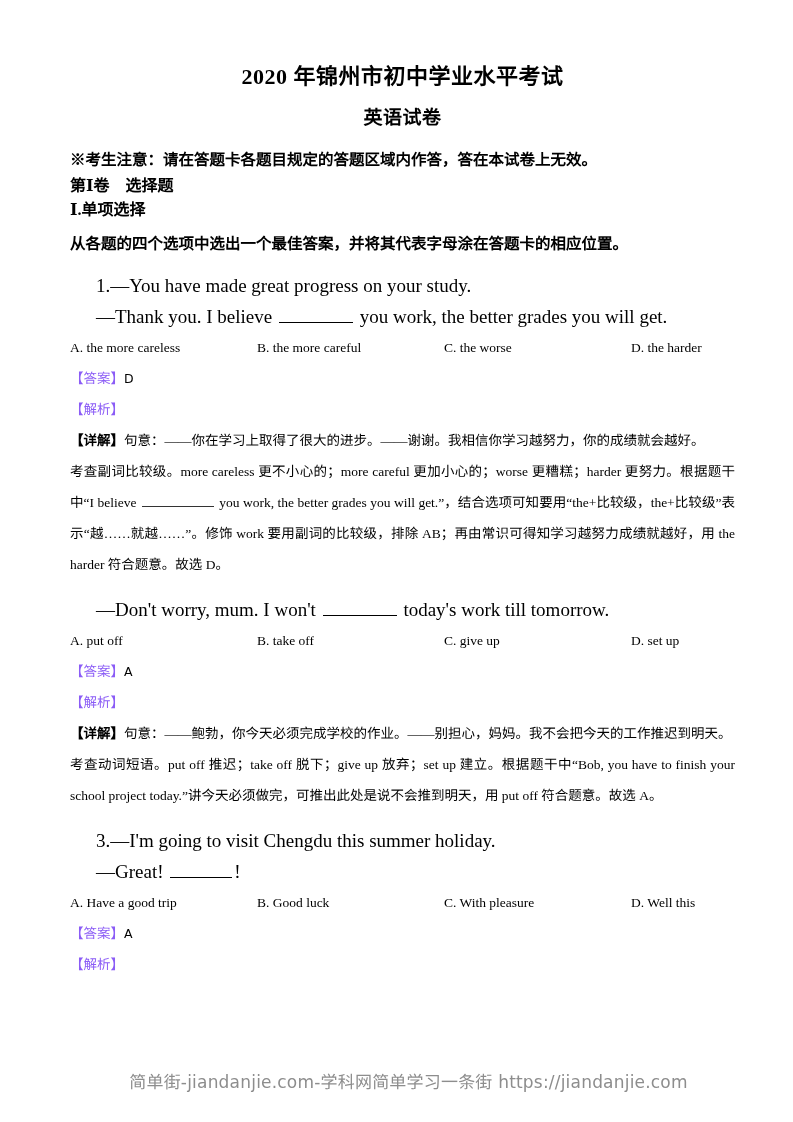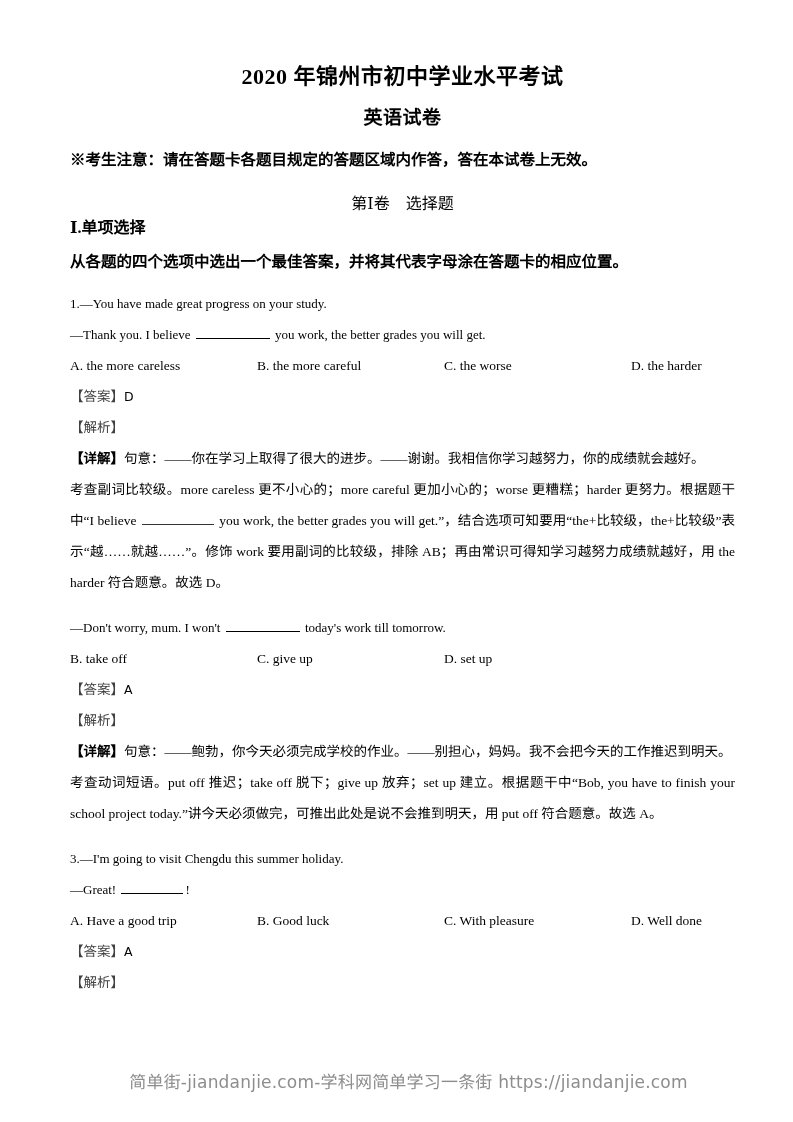--- a/index.html
+++ b/index.html
@@ -50,46 +50,47 @@
     margin-top: 12px;
   }
   .notice {
     font-weight: bold;
     font-size: 15.5px;
     line-height: 24px;
     margin-top: 16px;
     text-align: left;
   }
   .paper-part {
-    text-align: center;
-    font-weight: normal;
+    text-align: left;
+    font-weight: bold;
     font-size: 16px;
     line-height: 24px;
-    margin-top: 20px;
+    margin-top: 2px;
   }
   .section-title {
     font-weight: bold;
     font-size: 16px;
     line-height: 24px;
   }
   .section-instruction {
     font-weight: bold;
     font-size: 15.5px;
     line-height: 24px;
     margin-top: 10px;
   }
 
   
   .question {
     margin-top: 14px;
   }
   .q-line {
-    font-size: 13px;
+    font-size: 19px;
     line-height: 31px;
     white-space: pre-wrap;
+    margin-left: 26px;
   }
   .blank {
     display: inline-block;
     width: 74px;
     border-bottom: 1px solid #000;
     height: 0.92em;
     vertical-align: baseline;
     margin: 0 2px;
   }
   .blank.short {
@@ -111,21 +112,21 @@
     width: auto;
   }
 
   
   .ans-line,
   .ana-line {
     font-size: 13.5px;
     line-height: 31px;
   }
   .tag-blue {
-    color: #404040;
+    color: #8b5cf6;
     margin-top: 22px;
   }
   .ans-letter {
     color: #000000;
     font-family: "DejaVu Sans", "Liberation Sans", sans-serif;
     font-size: 12.5px;
   }
   .detail {
     font-size: 13.5px;
     line-height: 31px;
@@ -191,38 +192,39 @@
       </div>
       <div class="ans-line"><span class="tag-blue">【答案】</span><span class="ans-letter">D</span></div>
       <div class="ana-line"><span class="tag-blue">【解析】</span></div>
       <div class="detail"><span class="tag-bold">【详解】</span><span class="cn">句意：——你在学习上取得了很大的进步。——谢谢。我相信你学习越努力，你的成绩就会越好。</span></div>
       <div class="expl"><span>考查副词比较级。more careless 更不小心的；more careful 更加小心的；worse 更糟糕；harder 更努力。根据题干中“I believe </span><span class="inline-blank"></span><span> you work, the better grades you will get.”，结合选项可知要用“the+比较级，the+比较级”表示“越……就越……”。修饰 work 要用副词的比较级，排除 AB；再由常识可得知学习越努力成绩就越好，用 the harder 符合题意。故选 D。</span></div>
     </div>
 
     <div class="question">
       <div class="q-line"><span>—Don't worry, mum. I won't </span><span class="blank"></span><span> today's work till tomorrow.</span></div>
       <div class="options">
+        <span class="opt">A. put off</span>
         <span class="opt">B. take off</span>
         <span class="opt">C. give up</span>
         <span class="opt">D. set up</span>
       </div>
       <div class="ans-line"><span class="tag-blue">【答案】</span><span class="ans-letter">A</span></div>
       <div class="ana-line"><span class="tag-blue">【解析】</span></div>
       <div class="detail"><span class="tag-bold">【详解】</span><span class="cn">句意：——鲍勃，你今天必须完成学校的作业。——别担心，妈妈。我不会把今天的工作推迟到明天。</span></div>
       <div class="expl"><span>考查动词短语。put off 推迟；take off 脱下；give up 放弃；set up 建立。根据题干中“Bob, you have to finish your school project today.”讲今天必须做完，可推出此处是说不会推到明天，用 put off 符合题意。故选 A。</span></div>
     </div>
 
     <div class="question">
       <div class="q-line"><span>3.</span><span>—I'm going to visit Chengdu this summer holiday.</span></div>
       <div class="q-line"><span>—Great! </span><span class="blank short"></span><span>!</span></div>
       <div class="options">
         <span class="opt">A. Have a good trip</span>
         <span class="opt">B. Good luck</span>
         <span class="opt">C. With pleasure</span>
-        <span class="opt">D. Well done</span>
+        <span class="opt">D. Well this</span>
       </div>
       <div class="ans-line"><span class="tag-blue">【答案】</span><span class="ans-letter">A</span></div>
       <div class="ana-line"><span class="tag-blue">【解析】</span></div>
     </div>
 
   </div>
 
   <div class="footer">简单街-jiandanjie.com-学科网简单学习一条街 https://jiandanjie.com</div>
 </div>
 

